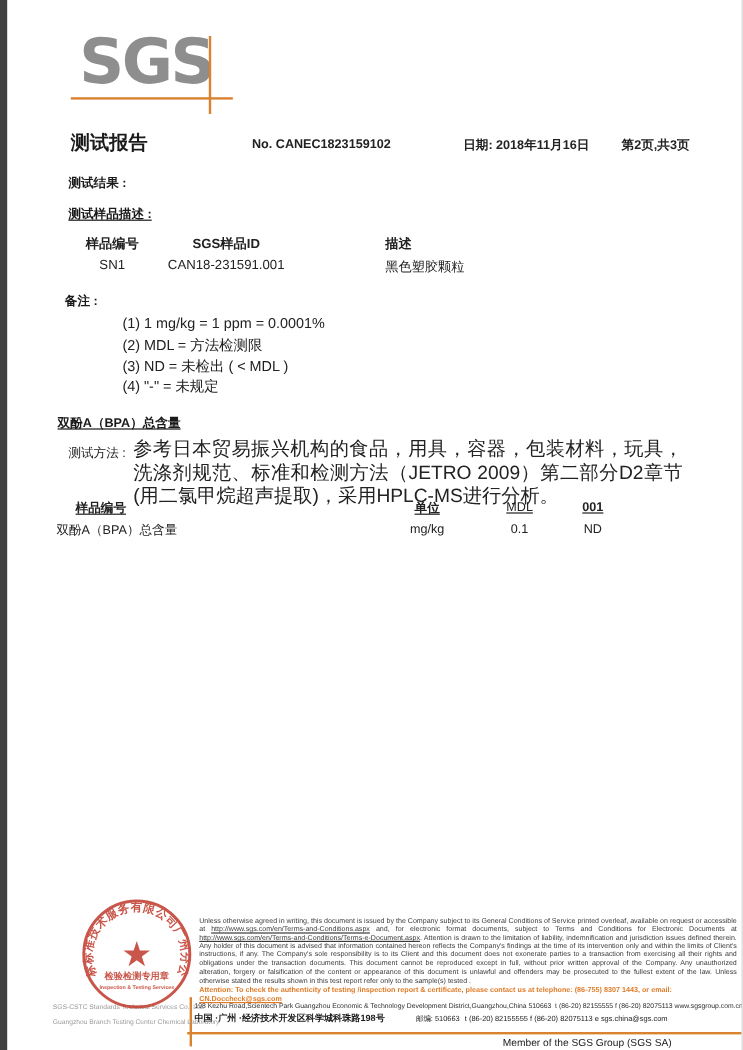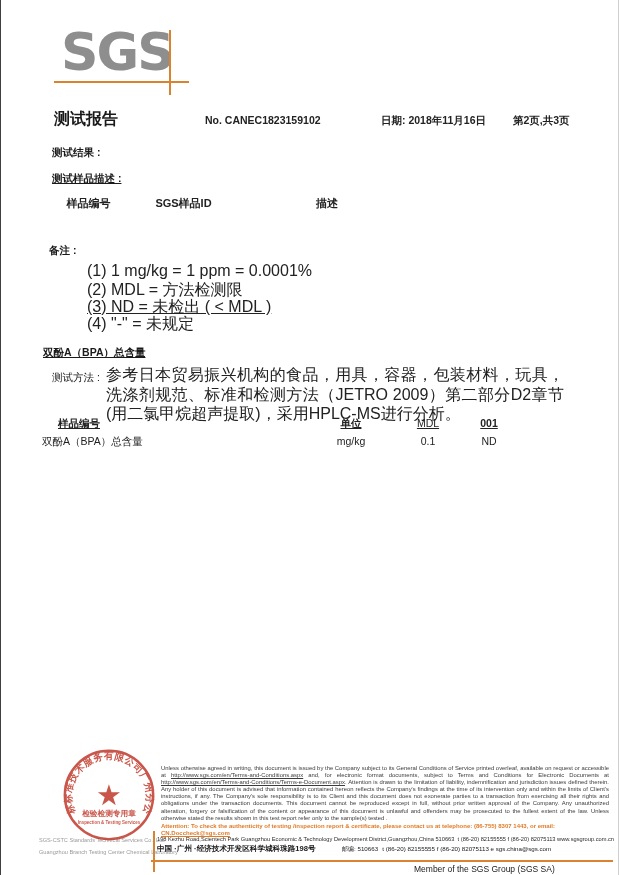--- a/index.html
+++ b/index.html
@@ -1,20 +1,20 @@
 <!DOCTYPE html>
 <html><head>
 <meta charset="utf-8">
 <style>
   html,body{margin:0;padding:0;background:#ffffff;}
   .page{
     position:relative;width:619px;height:875px;background:#fff;
     font-family:"Liberation Sans","DejaVu Sans",sans-serif;
     color:#222;overflow:hidden;
-    border-left:1px solid #404040;border-right:1px solid #cfcfcf;
+    border-left:6px solid #404040;border-right:1px solid #cfcfcf;
     box-sizing:border-box;
   }
   
   .logo-text{
     position:absolute;left:60px;top:26px;
     font-size:52px;font-weight:bold;color:#8e8e8e;
     letter-spacing:-2px;line-height:1;
     font-family:"DejaVu Sans","Liberation Sans",sans-serif;
   }
   .logo-hline{position:absolute;left:53px;top:81px;width:135px;height:2px;background:#d9822f;}
@@ -28,21 +28,21 @@
   .sec-lbl{position:absolute;font-size:10.5px;font-weight:bold;color:#1a1a1a;}
   .u{text-decoration:underline;}
   
   .sample-table{position:absolute;left:50px;top:196px;width:420px;font-size:11px;}
   .sample-row{display:flex;}
   .sample-row .c1{width:75px;text-align:center;}
   .sample-row .c2{width:115px;text-align:center;}
   .sample-row .c3{padding-left:75px;text-align:center;}
   .sample-row.hdr{font-weight:bold;margin-bottom:4px;}
   
-  .note-item{position:absolute;left:86px;font-size:16px;}
+  .note-item{position:absolute;left:96px;font-size:12px;}
   
   .method-para{
     position:absolute;left:105px;top:365px;width:458px;
     font-size:16px;line-height:19.5px;text-align:justify;
   }
   
   .res-table{position:absolute;left:35px;top:417px;width:550px;height:40px;font-size:10.5px;}
   .res-table span{position:absolute;white-space:nowrap;}
   .rt-h1{left:22px;top:0;font-weight:bold;text-decoration:underline;}
   .rt-h2{left:285px;top:0;width:60px;text-align:center;font-weight:bold;text-decoration:underline;}
@@ -91,26 +91,31 @@
 
   <div class="sec-lbl" style="left:51px;top:146px;">测试结果 :</div>
   <div class="sec-lbl u" style="left:51px;top:172px;">测试样品描述 :</div>
 
   <div class="sample-table">
     <div class="sample-row hdr">
       <span class="c1">样品编号</span>
       <span class="c2">SGS样品ID</span>
       <span class="c3">描述</span>
     </div>
+    <div class="sample-row">
+      <span class="c1">SN1</span>
+      <span class="c2">CAN18-231591.001</span>
+      <span class="c3">黑色塑胶颗粒</span>
+    </div>
   </div>
 
   <div class="sec-lbl" style="left:48px;top:244px;">备注 :</div>
   <div class="note-item" style="top:262px;">(1) 1 mg/kg = 1 ppm = 0.0001%</div>
   <div class="note-item" style="top:280px;">(2) MDL = 方法检测限</div>
-  <div class="note-item" style="top:297px;text-decoration:underline;">(3) ND = 未检出 ( &lt; MDL )</div>
+  <div class="note-item" style="top:297px;">(3) ND = 未检出 ( &lt; MDL )</div>
   <div class="note-item" style="top:314px;">(4) "-" = 未规定</div>
 
   <div class="sec-lbl u" style="left:42px;top:346px;">双酚A（BPA）总含量</div>
   <div class="sec-lbl" style="left:51px;top:371px;font-weight:normal;">测试方法 :</div>
   <div class="method-para">参考日本贸易振兴机构的食品，用具，容器，包装材料，玩具，洗涤剂规范、标准和检测方法（JETRO 2009）第二部分D2章节(用二氯甲烷超声提取)，采用HPLC-MS进行分析。</div>
 
   <div class="res-table">
     <span class="rt-h1">样品编号</span>
     <span class="rt-h2">单位</span>
     <span class="rt-h3">MDL</span>

